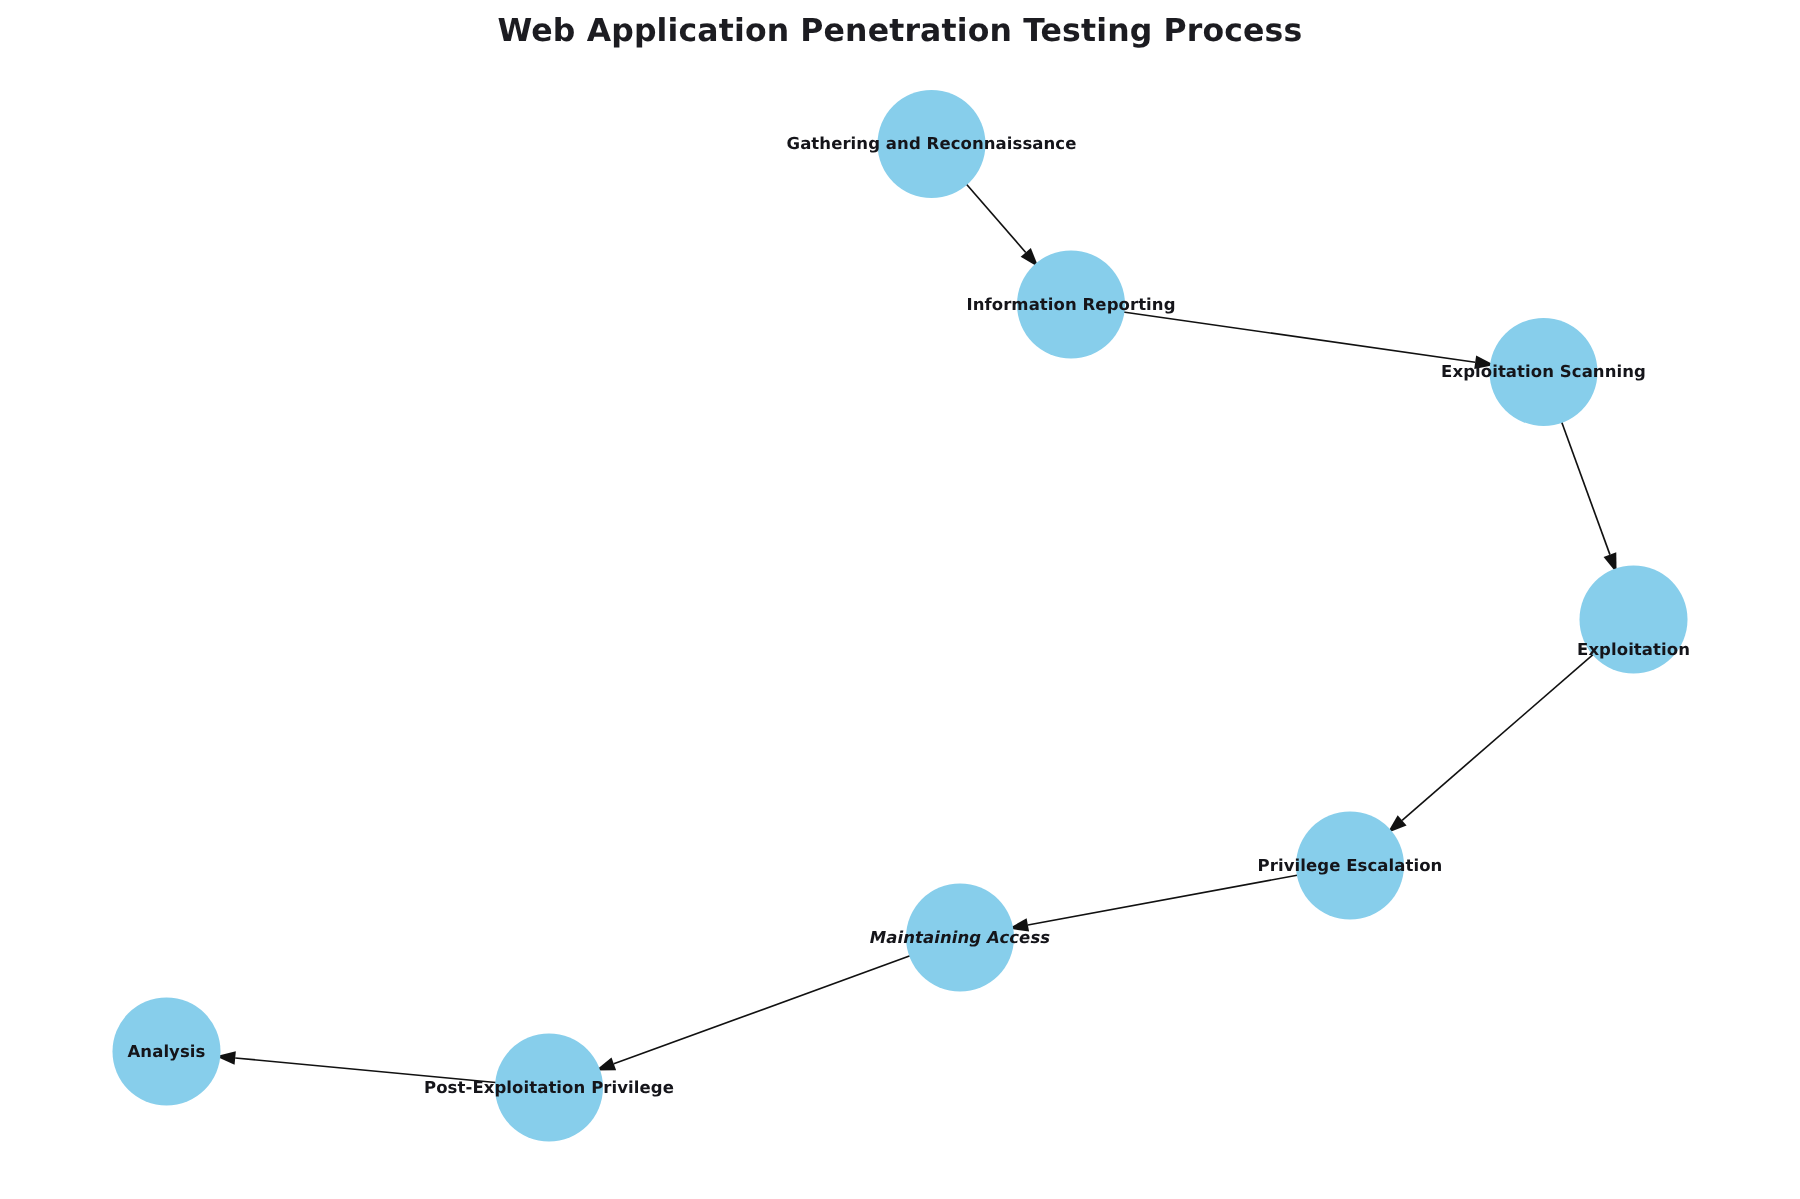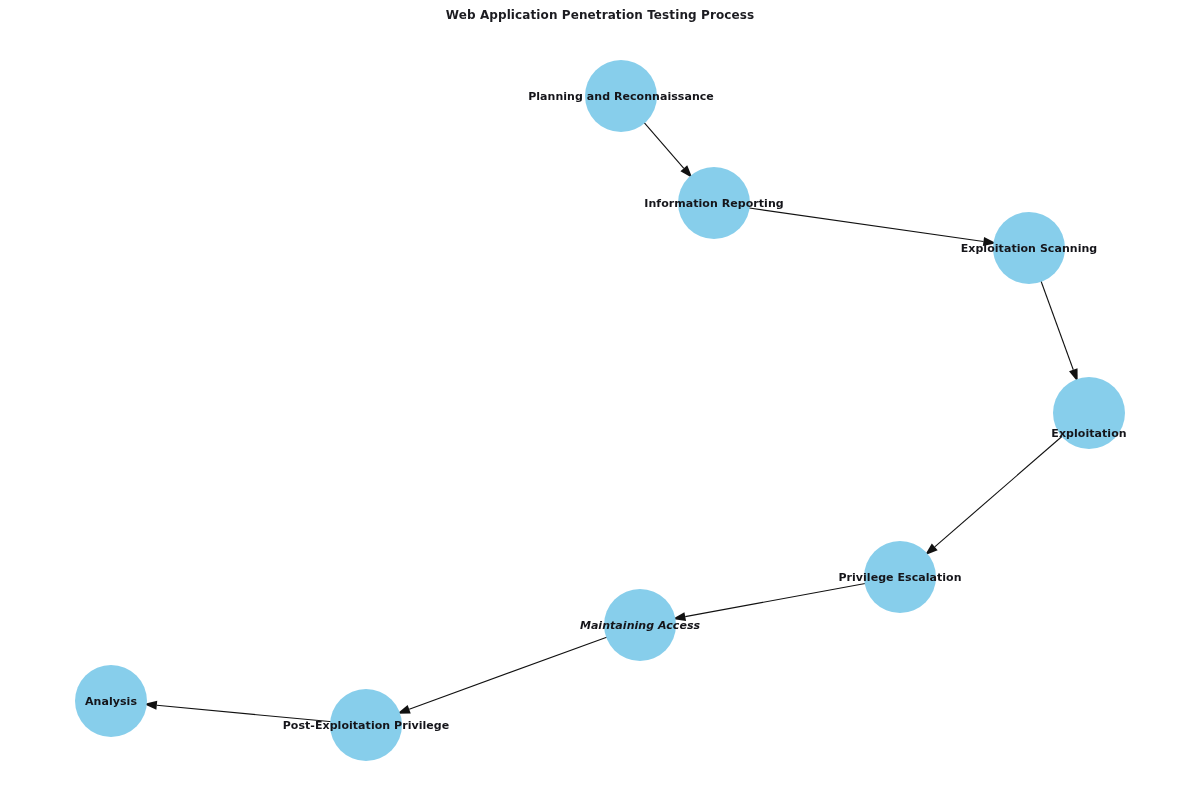--- a/index.html
+++ b/index.html
@@ -18,21 +18,21 @@
     position: relative;
     width: 1200px;
     height: 799px;
   }
   #diagram-title {
     position: absolute;
     left: 0;
     top: 0;
     width: 1200px;
     text-align: center;
-    font-size: 12px;
+    font-size: 21px;
     font-weight: bold;
     color: #1c1c21;
     letter-spacing: 0.1px;
     padding-top: 8px;
     box-sizing: border-box;
   }
   #graph-svg {
     position: absolute;
     left: 0;
     top: 0;
@@ -90,21 +90,21 @@
         <circle class="node-circle" cx="1029" cy="248" r="36" fill="#87CEEB"></circle>
         <circle class="node-circle" cx="1089" cy="413" r="36" fill="#87CEEB"></circle>
         <circle class="node-circle" cx="900" cy="577" r="36" fill="#87CEEB"></circle>
         <circle class="node-circle" cx="640" cy="625" r="36" fill="#87CEEB"></circle>
         <circle class="node-circle" cx="366" cy="725" r="36" fill="#87CEEB"></circle>
         <circle class="node-circle" cx="111" cy="701" r="36" fill="#87CEEB"></circle>
       </g>
   </svg>
 
   <div id="labels-layer">
-      <div class="node-label" style="left: 621px; top: 96px; color: rgb(21, 21, 26);">Planning and Reconnaissance</div>
+      <div class="node-label" style="left: 621px; top: 96px; color: rgb(21, 21, 26);">Gathering and Reconnaissance</div>
       <div class="node-label" style="left: 714px; top: 203px; color: rgb(21, 21, 26);">Information Reporting</div>
       <div class="node-label" style="left: 1029px; top: 248px; color: rgb(21, 21, 26);">Exploitation Scanning</div>
       <div class="node-label" style="left: 1089px; top: 413px; color: rgb(21, 21, 26); margin-top: 20px;">Exploitation</div>
       <div class="node-label" style="left: 900px; top: 577px; color: rgb(21, 21, 26);">Privilege Escalation</div>
       <div class="node-label" style="left: 640px; top: 625px; color: rgb(21, 21, 26); font-style: italic;">Maintaining Access</div>
       <div class="node-label" style="left: 366px; top: 725px; color: rgb(21, 21, 26);">Post-Exploitation Privilege</div>
       <div class="node-label" style="left: 111px; top: 701px; color: rgb(21, 21, 26);">Analysis</div>
     </div>
 
 </div>

